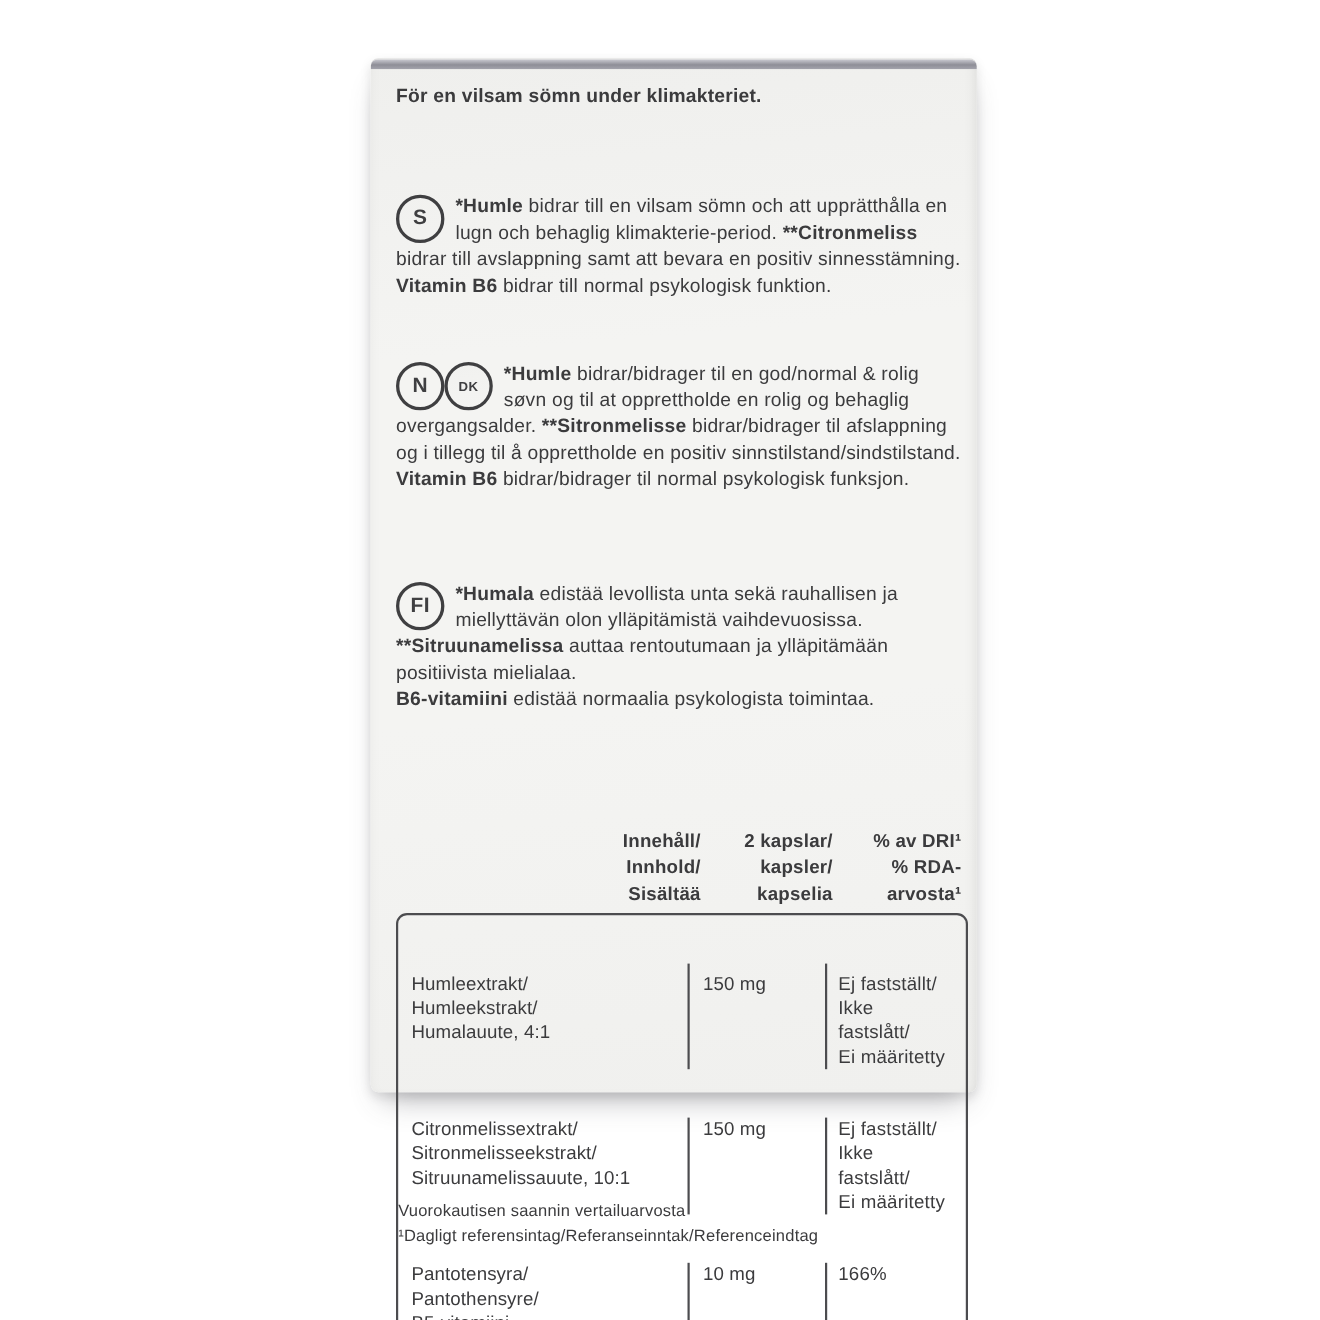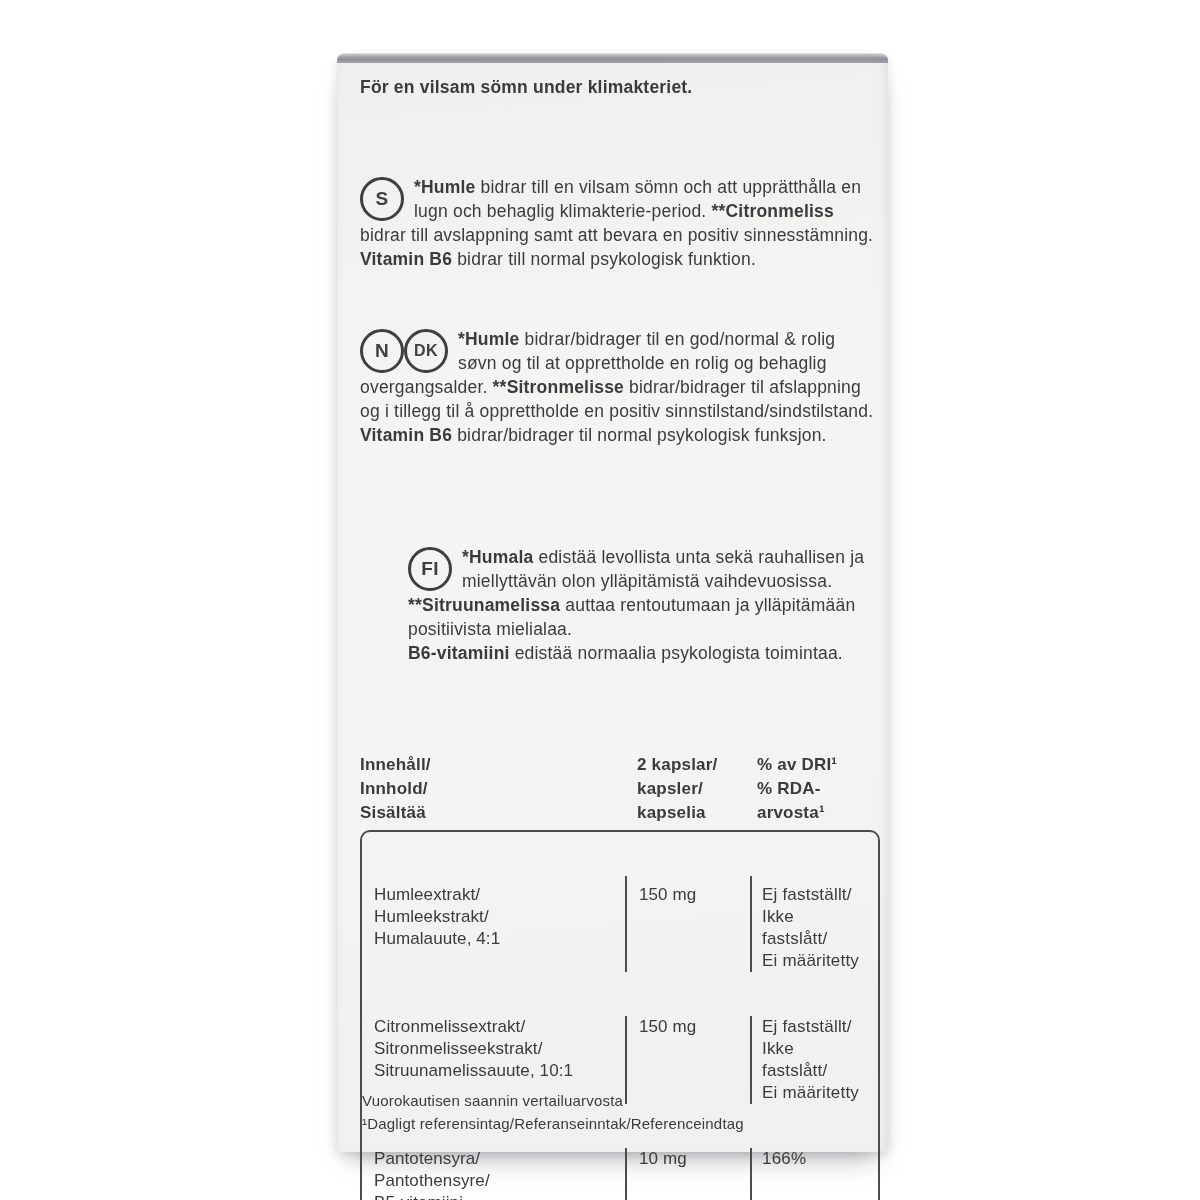--- a/index.html
+++ b/index.html
@@ -7,21 +7,21 @@
     --tb:#4c4c4f;
     --face1:#efefed;
     --face2:#f4f4f2;
     --face3:#f0f0ee;
   }
   *{margin:0;padding:0;box-sizing:border-box;}
   html,body{width:1200px;height:1200px;background:#ffffff;overflow:hidden;}
   body{font-family:"Liberation Sans", sans-serif;color:var(--text);}
 
   .box{
-    position:absolute;left:337px;top:53px;width:551px;height:1099px;
+    position:absolute;left:337px;top:53px;width:551px;height:940px;
     border-radius:7px;
     background:linear-gradient(175deg, var(--face1) 0%, var(--face2) 28%, var(--face2) 62%, var(--face3) 100%);
     box-shadow:
       0 16px 26px -12px rgba(70,70,80,.45),
       0 4px 10px rgba(0,0,0,.10),
       inset -8px 0 14px -10px rgba(0,0,0,.14),
       inset 8px 0 14px -12px rgba(0,0,0,.08);
     text-decoration: underline;
   }
   .box-top-edge{
@@ -33,34 +33,34 @@
 
   .abs{position:absolute;left:23px;right:14px;}
 
   .heading{top:22px;}
   .heading div{font-weight:700;font-size:17.5px;line-height:24px;letter-spacing:.2px;}
 
   .sect{font-size:17.5px;line-height:24px;letter-spacing:.2px;}
   .sect .b{font-weight:700;}
   .section-se{top:122px;}
   .section-ndk{top:274px;}
-  .section-fi{top:492px;margin-left:48px;}
+  .section-fi{top:474px;}
 
   .badge{
     width:44px;height:44px;border:3px solid #3f3f41;border-radius:50%;
     display:flex;align-items:center;justify-content:center;
     font-weight:700;font-size:19px;letter-spacing:.4px;color:#3f3f41;
     float:left;margin:2px 10px 2px 0;background:transparent;
   }
   .badge-group{float:left;margin:2px 10px 2px 0;display:flex;}
   .badge-group .badge{float:none;margin:0;}
-  .badge-dk{margin-left:-9px;background:linear-gradient(175deg,#f1f1ef,#f4f4f2);font-size:16px;position:relative;}
+  .badge-dk{margin-left:-9px;background:linear-gradient(175deg,#f1f1ef,#f4f4f2);font-size:12px;position:relative;}
 
   .thead{top:700px;display:grid;grid-template-columns:277px 120px 1fr;}
-  .thead div{font-weight:700;font-size:17px;line-height:24px;letter-spacing:.2px;}
+  .thead div{font-weight:700;font-size:17px;line-height:24px;letter-spacing:.2px;text-align:right;}
 
   .itable{
     top:777px;width:520px;
     border:2px solid var(--tb);border-radius:10px;overflow:hidden;
     display:grid;grid-template-columns:263px 125px 1fr;
     background:transparent;
   }
   .cell{font-size:17px;line-height:22px;letter-spacing:.1px;padding:0 18px 0 12px;margin-top:44px;}
   .cell.col2,.cell.col3{border-left:2px solid var(--tb);}
   .cell.col3{font-size:17px;padding-left:10px;letter-spacing:.2px;}

